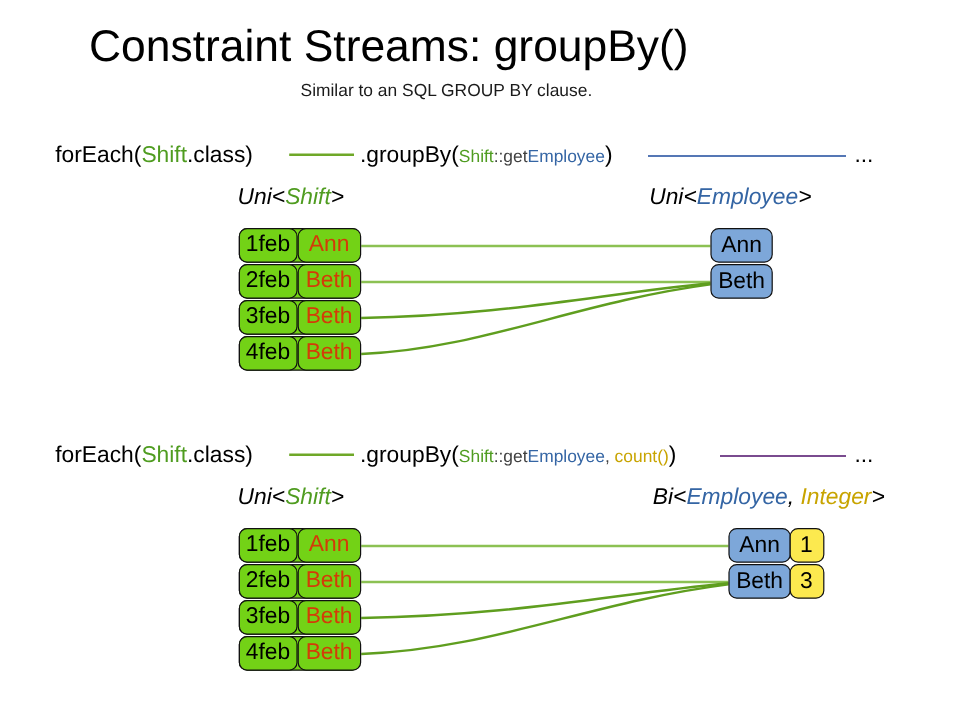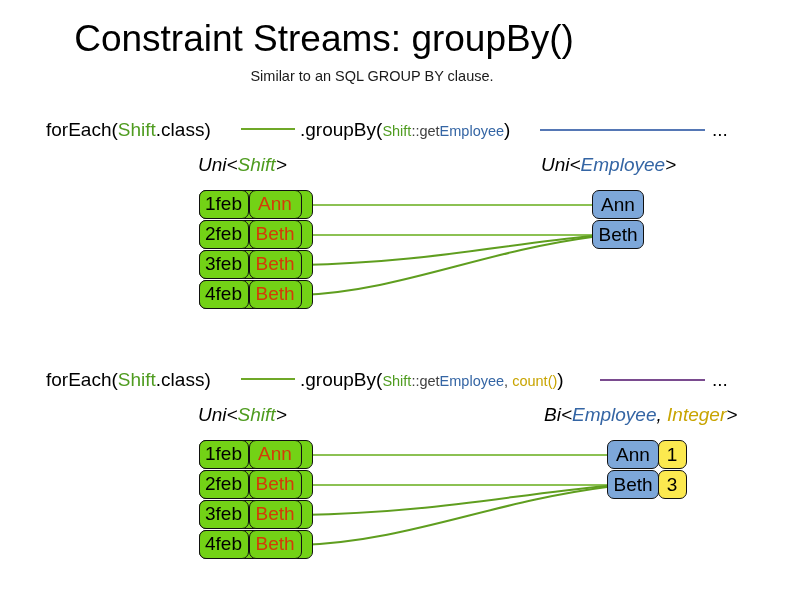--- a/index.html
+++ b/index.html
@@ -66,21 +66,21 @@
 
   
   .shift-box {
     display: flex;
     align-items: stretch;
     background: #73d216;
     border: 1.5px solid #111111;
     border-radius: 7px;
     box-sizing: border-box;
     height: 29px;
-    width: 114px;
+    width: 101px;
     overflow: visible;
   }
   .shift-cell-date {
     width: 50px;
     box-sizing: border-box;
     border: 1.5px solid #111111;
     border-radius: 7px;
     background: #73d216;
     display: flex;
     align-items: center;

